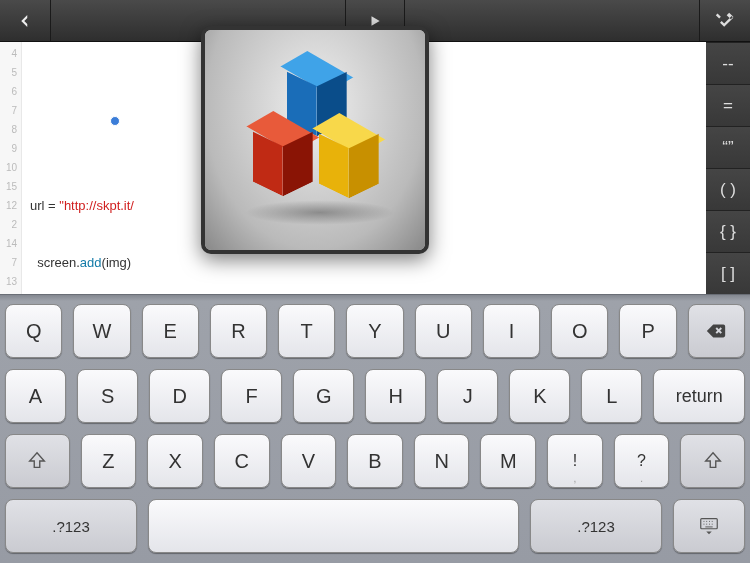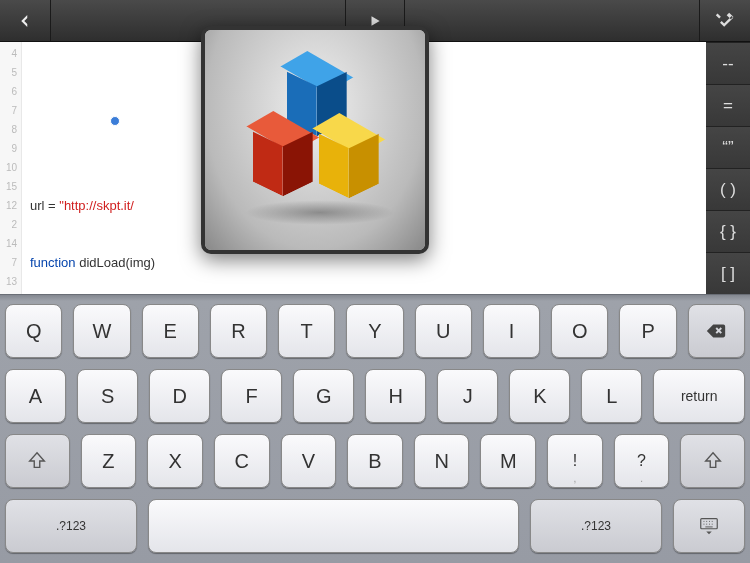--- a/index.html
+++ b/index.html
@@ -178,28 +178,28 @@
   display: flex;
   align-items: center;
   justify-content: center;
   font-size: 20px;
   color: #333;
   cursor: pointer;
   user-select: none;
 }
 .krow.r1 .key { width: 62px; }
 .krow.r2 .key { width: 62px; }
-.krow.r2 .key.return { width: 93px; font-size: 14px; }
+.krow.r2 .key.return { width: 93px; font-size: 18px; }
 .krow.r3 .key { width: 62px; }
 .krow.r3 .key.shift { width: 72px; background: linear-gradient(to bottom, #e0e1e6, #cacbd1); }
 .krow.r3 .key.special { font-size: 16px; }
 .krow.r3 .key:nth-child(8),
 .krow.r3 .key:nth-child(9) { font-family: sans-serif; }
 .krow.r4 .key { height: 54px; }
-.krow.r4 .key.num { width: 132px; font-size: 12px; background: linear-gradient(to bottom, #e0e1e6, #cacbd1); }
+.krow.r4 .key.num { width: 132px; font-size: 15px; background: linear-gradient(to bottom, #e0e1e6, #cacbd1); }
 .krow.r4 .key.space { flex: 1; max-width: 380px; }
 .krow.r4 .key.hide { width: 72px; background: linear-gradient(to bottom, #e0e1e6, #cacbd1); }
 .key.backspace { background: linear-gradient(to bottom, #e0e1e6, #cacbd1); }
 .key svg { width: 22px; height: 22px; fill: #444; }
 .key { position: relative; }
 .key .sub { position: absolute; bottom: 3px; font-size: 10px; color: #999; }
 </style>
 </head>
 <body>
 
@@ -238,21 +238,20 @@
       <div>12</div>
       <div>2</div>
       <div>14</div>
       <div>7</div>
       <div>13</div>
       <div>17</div>
     </div>
     <div class="code">
       <div></div><div></div><div></div><div></div>
       <div><span class="id">url = </span><span class="str">"http://skpt.it/</span></div>
-      <div><span class="kw">function</span><span> didLoad(img)</span></div>
       <div><span>  screen.</span><span class="call">add</span><span>(img)</span></div>
       <div><span class="kw">end</span></div>
       <div><span>img = </span><span class="call">image.new</span><span>(url, di</span></div>
       <div></div><div></div><div></div><div></div><div></div>
     </div>
     <div class="cursor-mark"></div>
   </div>
 
   <div class="palette">
     <div class="pbtn">--</div>

